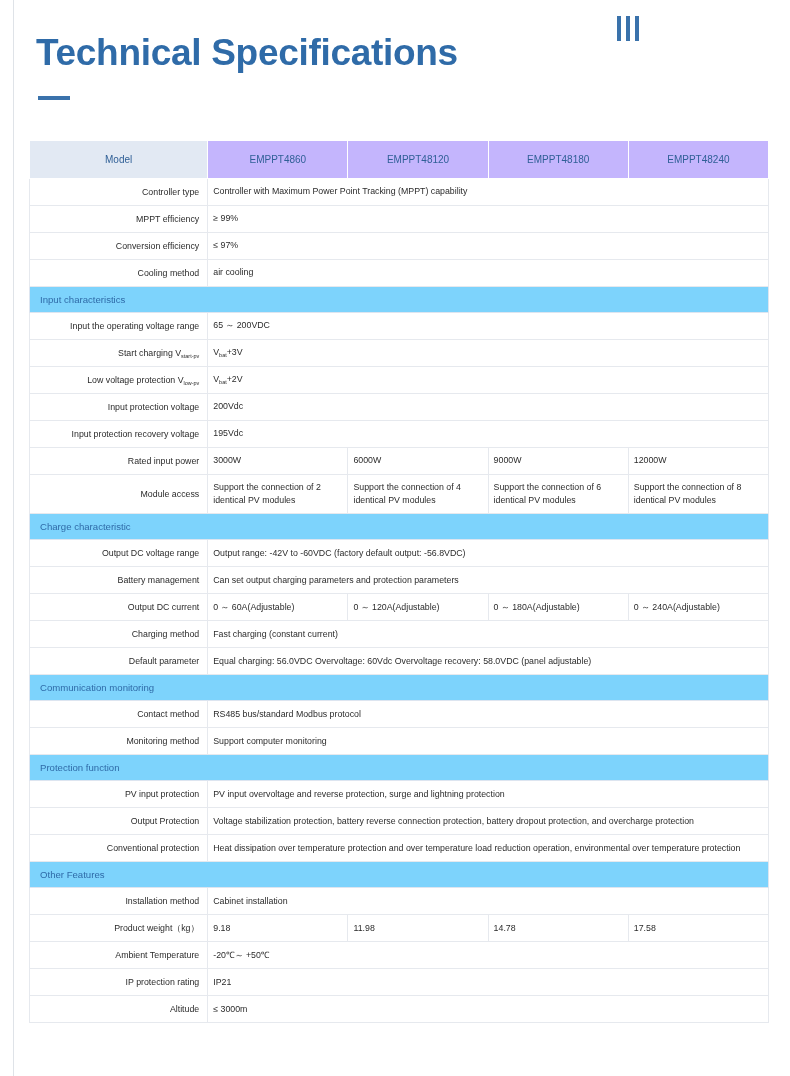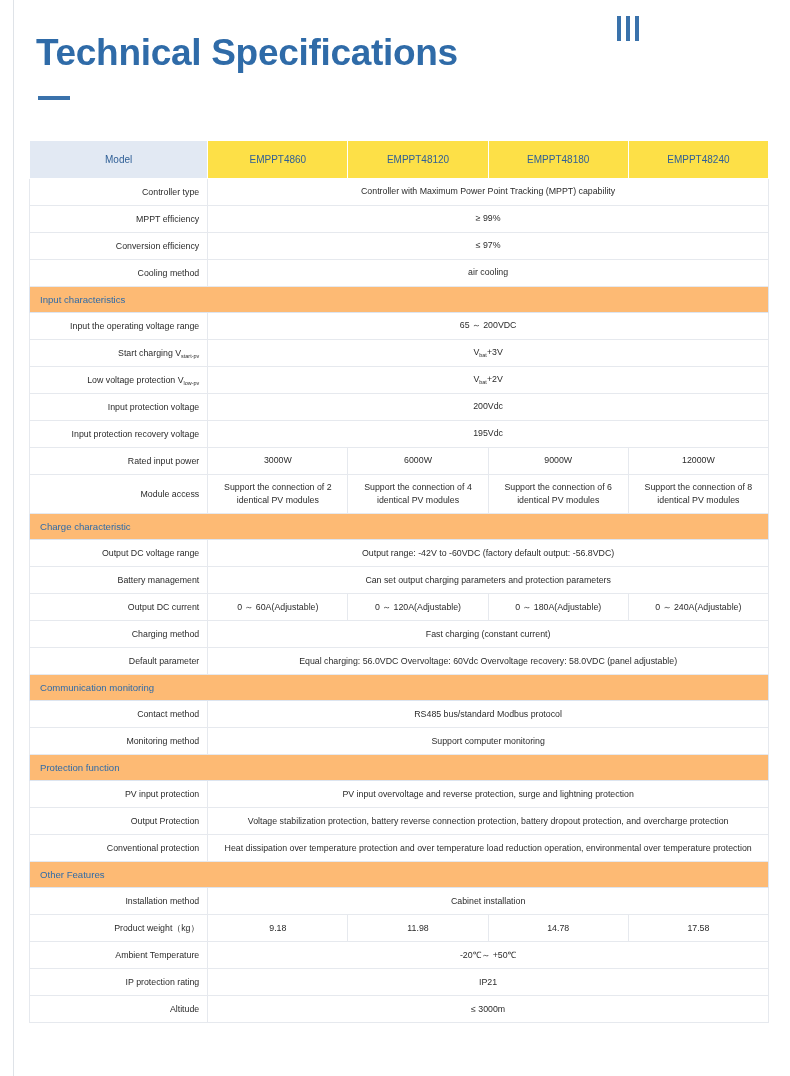--- a/index.html
+++ b/index.html
@@ -88,55 +88,55 @@
     padding: 0;
     vertical-align: middle;
   }
 
   
   .col-label  { width: 178px; }
   .col-model  { width: 140px; }
 
   
   .thead-row th {
-    background: #fde047;
+    background: #c4b5fd;
     color: #2f5f96;
     font-size: 10px;
     font-weight: normal;
     text-align: center;
     height: 38px;
     border-color: #ffffff;
   }
   .thead-row th.col-label {
     background: #e2e9f3;
   }
 
   
   .section-row td {
-    background: #fdba74;
+    background: #7dd3fc;
     color: #2f6ba8;
     font-size: 9.6px;
     height: 26px;
     padding-left: 10px;
     border-color: #dde5f0;
     text-align: left;
   }
 
   
   td.label {
     text-align: right;
     padding: 6px 8px 6px 10px;
     font-size: 8.8px;
     color: #2b2b2b;
     line-height: 1.45;
   }
 
   
   td.value {
-    text-align: center;
+    text-align: left;
     padding: 6px 5px;
     font-size: 8.8px;
     color: #2b2b2b;
     line-height: 1.5;
   }
   .row-std td { height: 27px; }
 
   sub {
     font-size: 0.62em;
     vertical-align: baseline;

